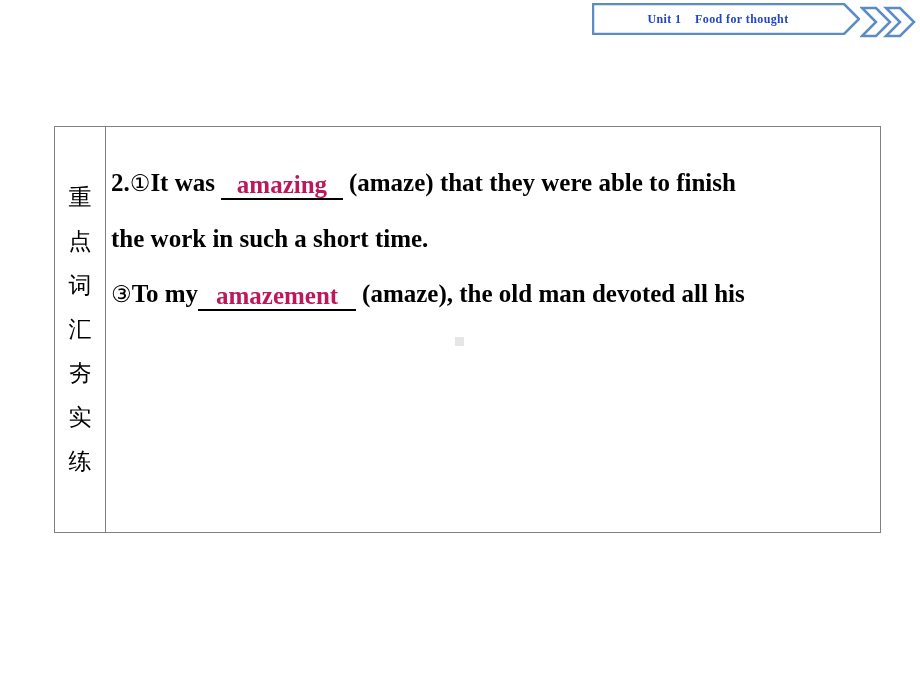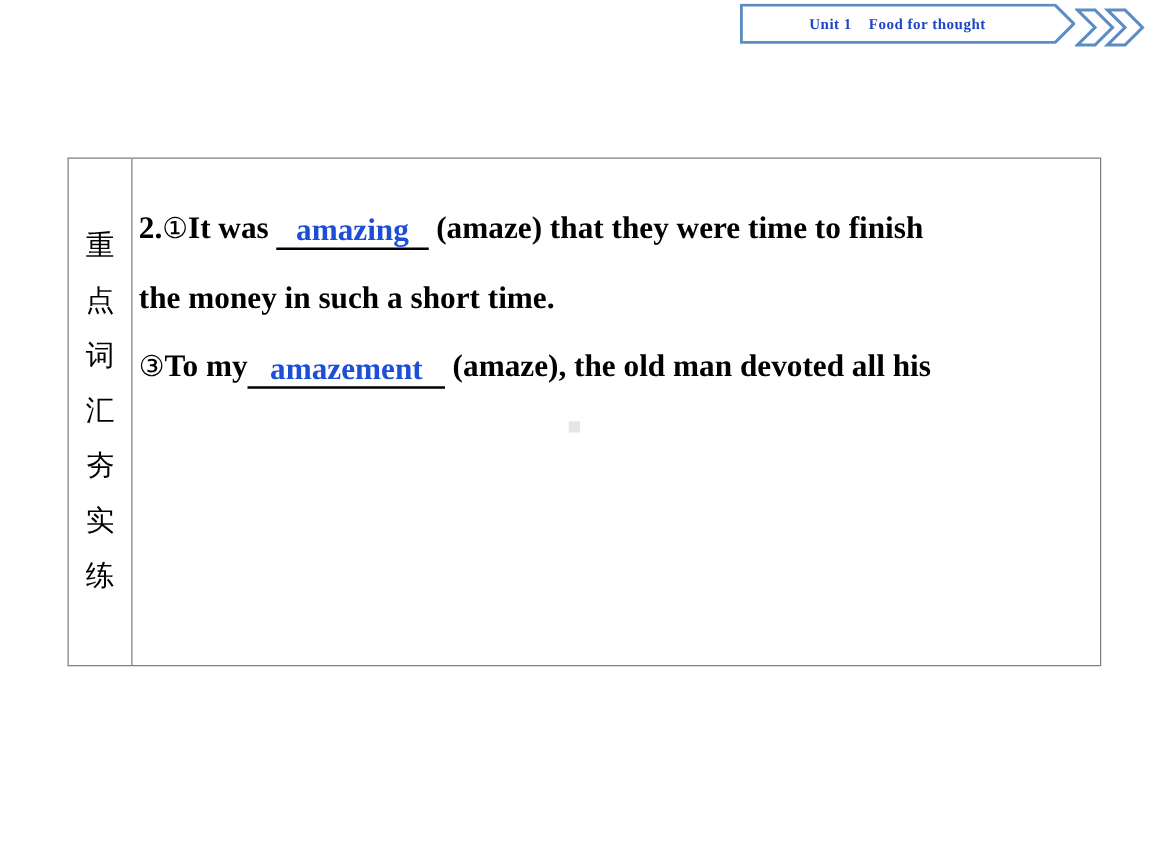--- a/index.html
+++ b/index.html
@@ -105,21 +105,21 @@
     font-family: "Liberation Serif", "DejaVu Serif", serif;
   }
   .circ-num {
     font-family: "DejaVu Sans", "Liberation Sans", sans-serif;
     font-weight: normal;
     font-size: 23px;
   }
   .blank {
     position: relative;
     display: inline-block;
-    color: #1d4ed8;
+    color: #be185d;
     font-weight: bold;
     text-align: center;
     border-bottom: 2px solid #000000;
     padding: 0 3px;
     line-height: 1.05;
     vertical-align: -2px;
   }
   .blank.w1 { min-width: 116px; }
   .blank.w2 { min-width: 120px; }
   .blank.w3 { min-width: 152px; }
@@ -157,22 +157,22 @@
     <span class="sidebar-char">点</span>
     <span class="sidebar-char">词</span>
     <span class="sidebar-char">汇</span>
     <span class="sidebar-char">夯</span>
     <span class="sidebar-char">实</span>
     <span class="sidebar-char">练</span>
   </div>
 
   <div id="exercise-body">
 
-    <div class="q-line"><span>2.</span><span class="circ-num">①</span><span>It was</span><span class="blank w1 sp-l sp-r">amazing</span><span>(amaze) that they were time to finish</span></div>
-    <div class="q-line">the money in such a short time.</div>
+    <div class="q-line"><span>2.</span><span class="circ-num">①</span><span>It was</span><span class="blank w1 sp-l sp-r">amazing</span><span>(amaze) that they were able to finish</span></div>
+    <div class="q-line">the work in such a short time.</div>
 
 
     <div class="q-line"><span class="circ-num">③</span><span>To my</span><span class="blank w3 sp-r">amazement</span><span>(amaze), the old man devoted all his</span></div>
 
   </div>
 </div>
 
 <div id="stray-mark"></div>
 
 </body></html>

